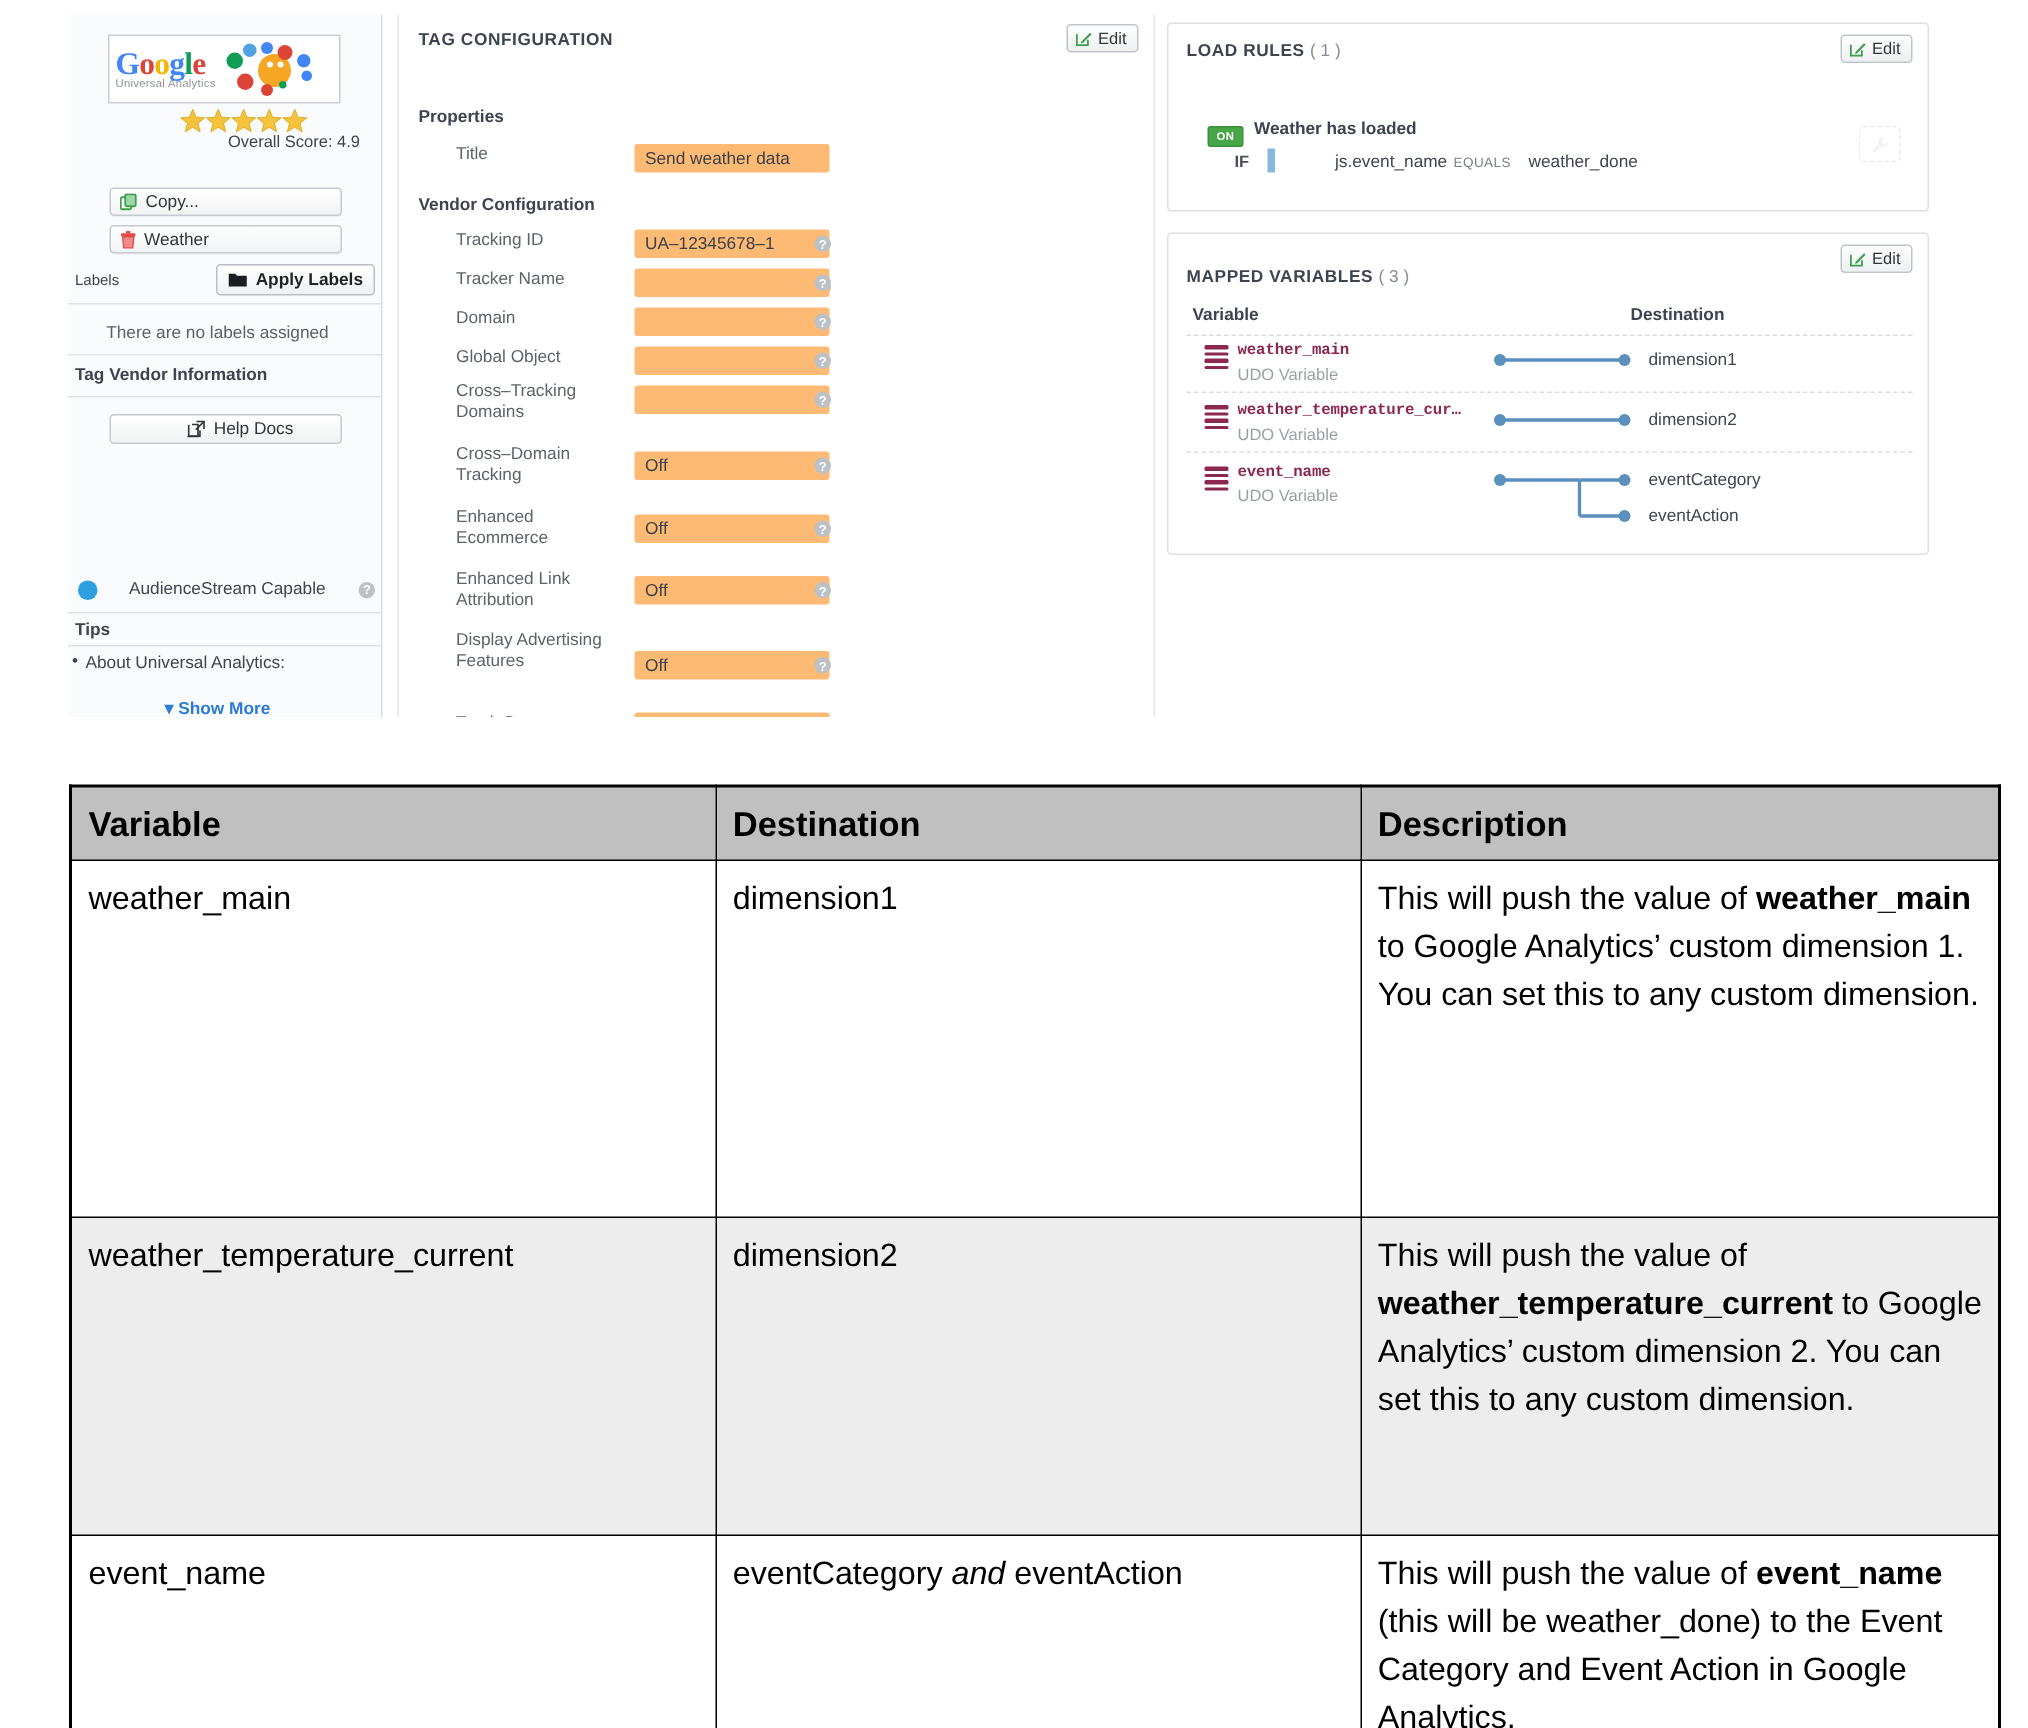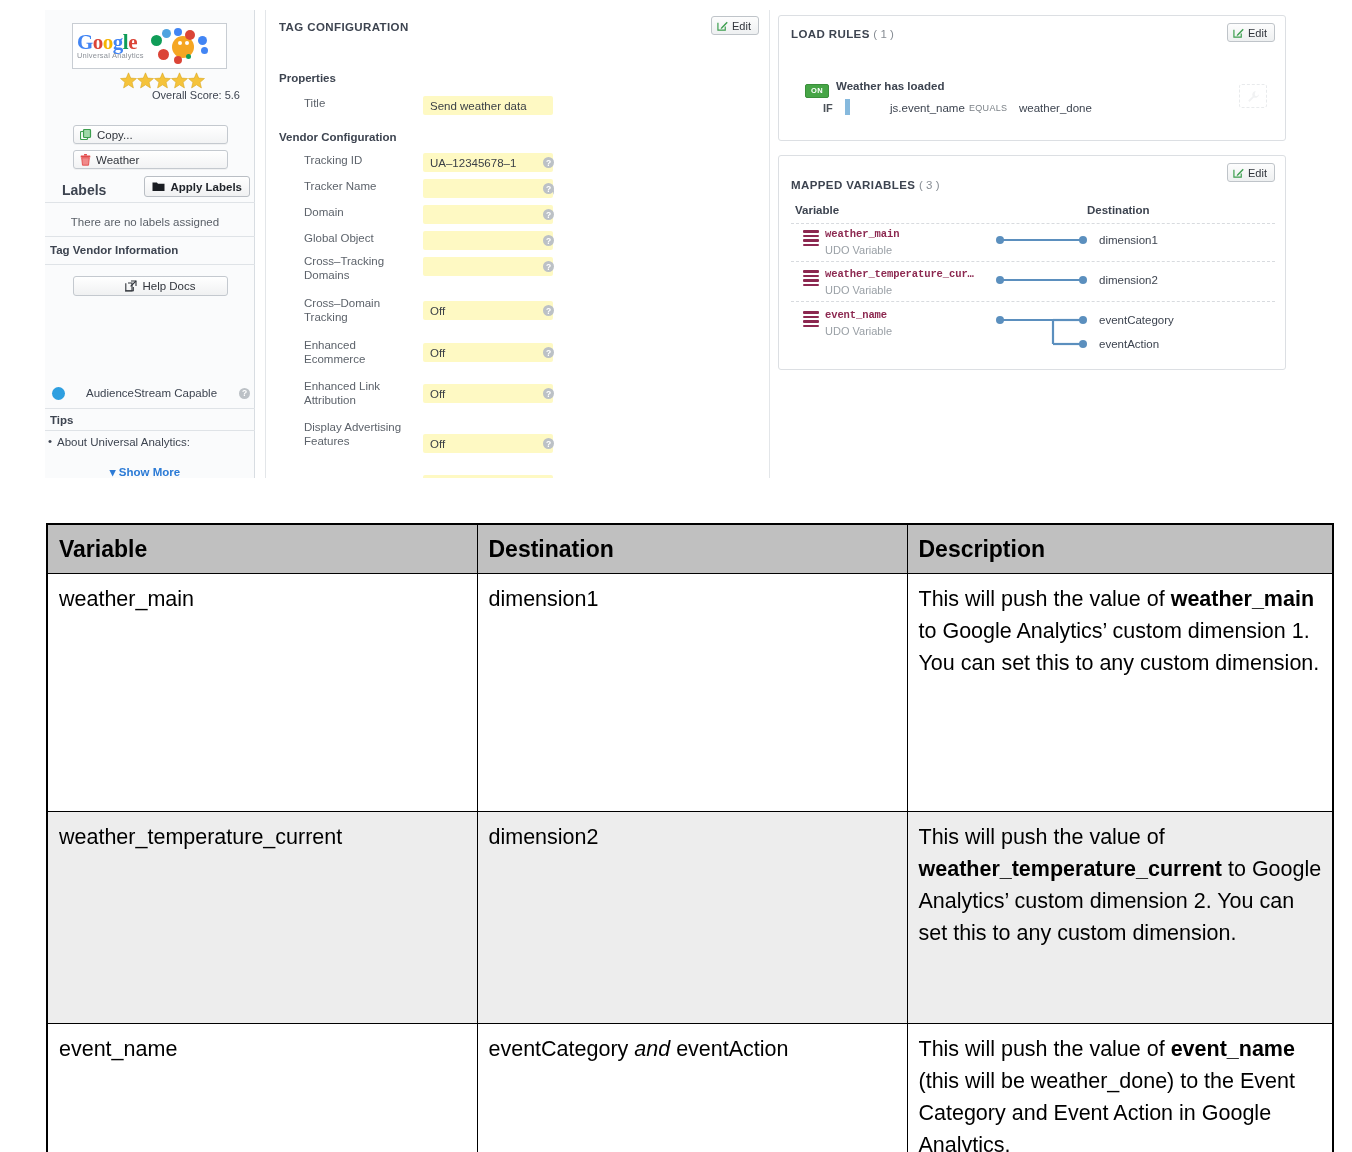--- a/index.html
+++ b/index.html
@@ -57,21 +57,21 @@
     background: linear-gradient(#ffffff,#f2f3f4);
     border:1px solid #c4c9cf; border-radius:3px;
     font-size:11.5px; color:#30343b;
     display:flex; align-items:center; padding-left:6px; gap:5px;
     box-shadow:0 1px 0 rgba(0,0,0,0.04);
   }
   #btn-copy { top:115px; }
   #btn-delete { top:140px; }
 
   .labels-row { position:absolute; left:0; top:166px; width:210px; height:26px; }
-  .labels-title { position:absolute; left:5px; top:6px; font-weight:bold; font-size:14px; color:#3d4450;margin-left:12px;}
+  .labels-title { position:absolute; left:5px; top:6px; font-weight:normal; font-size:10px; color:#3d4450;}
   #btn-apply-labels {
     position:absolute; right:5px; top:0px; height:21px;
     background: linear-gradient(#ffffff,#f0f1f2);
     border:1px solid #b9bec4; border-radius:3px;
     font-size:11.5px; font-weight:bold; color:#1f2329;
     display:flex; align-items:center; padding:0 7px; gap:5px;
   }
   .hr-line { position:absolute; left:0; width:210px; height:1px; background:#dfe3e7; }
   .no-labels { position:absolute; left:0; top:206px; width:200px; text-align:center; font-size:11.5px; color:#5a6068;}
   .tvi-title { position:absolute; left:5px; top:234px; font-weight:bold; font-size:11.5px; color:#3d4450;}
@@ -119,21 +119,21 @@
     display:flex; align-items:center; gap:4px;
     font-size:11px; color:#30343b;
   }
   .pencil-sq { width:11px; height:11px; position:relative; }
 
   .section-hd { position:absolute; font-size:11.5px; font-weight:bold; color:#3d4450; }
   .field-row { position:absolute; left:0; width:100%; }
   .field-label { position:absolute; left:38px; font-size:11.5px; color:#5d636b; width:115px; line-height:14px;}
   .field-value {
     position:absolute; left:157px; width:130px; height:19px;
-    background:#fef9c3; border-radius:2px;
+    background:#fdba74; border-radius:2px;
     display:flex; align-items:center; padding-left:7px;
     font-size:11.5px; color:#3a3f46;
   }
   .field-q { position:absolute; left:277px; }
 
   
   #loadrules {
     position:absolute; left:733px; top:5px;
     width:508px; height:126px;
     background:#ffffff; border:1px solid #dcdfe3; border-radius:3px;
@@ -245,21 +245,21 @@
           <polygon points="10,1 12.6,7.2 19.4,7.7 14.2,12.1 15.8,18.7 10,15.1 4.2,18.7 5.8,12.1 0.6,7.7 7.4,7.2" fill="#f5c33b" stroke="#d9a820" stroke-width="0.7"></polygon>
         </svg>
       <svg class="star" viewBox="0 0 20 20">
           <polygon points="10,1 12.6,7.2 19.4,7.7 14.2,12.1 15.8,18.7 10,15.1 4.2,18.7 5.8,12.1 0.6,7.7 7.4,7.2" fill="#f5c33b" stroke="#d9a820" stroke-width="0.7"></polygon>
         </svg>
       <svg class="star" viewBox="0 0 20 20">
           <polygon points="10,1 12.6,7.2 19.4,7.7 14.2,12.1 15.8,18.7 10,15.1 4.2,18.7 5.8,12.1 0.6,7.7 7.4,7.2" fill="#f5c33b" stroke="#d9a820" stroke-width="0.7"></polygon>
         </svg>
     </div>
 
-    <div class="overall-score">Overall Score: 5.6</div>
+    <div class="overall-score">Overall Score: 4.9</div>
 
     <div class="side-btn" id="btn-copy">
       <svg width="12" height="12" viewBox="0 0 12 12">
         <rect x="0.5" y="2.5" width="7" height="8" rx="1" fill="#ffffff" stroke="#3c9e4e" stroke-width="1.2"></rect>
         <rect x="3.5" y="0.5" width="7" height="8" rx="1" fill="#9fd8a8" stroke="#3c9e4e" stroke-width="1.2"></rect>
       </svg>
       <span>Copy...</span>
     </div>
 
     <div class="side-btn" id="btn-delete">

